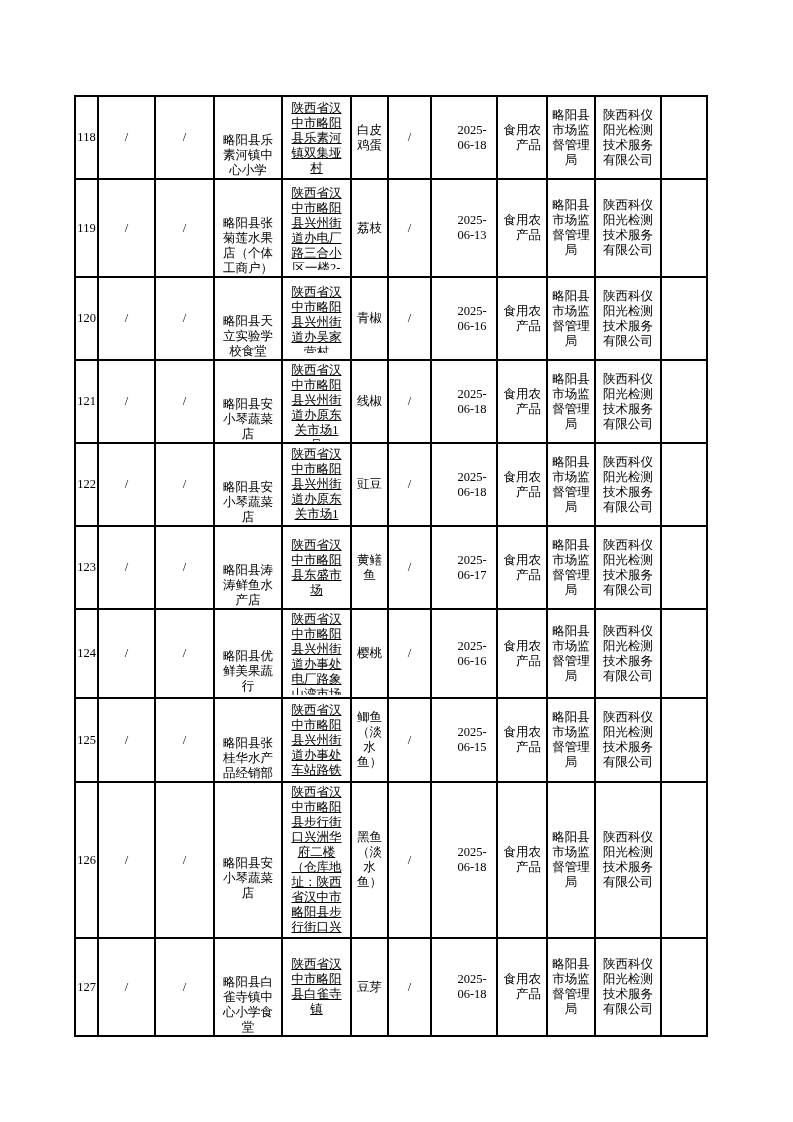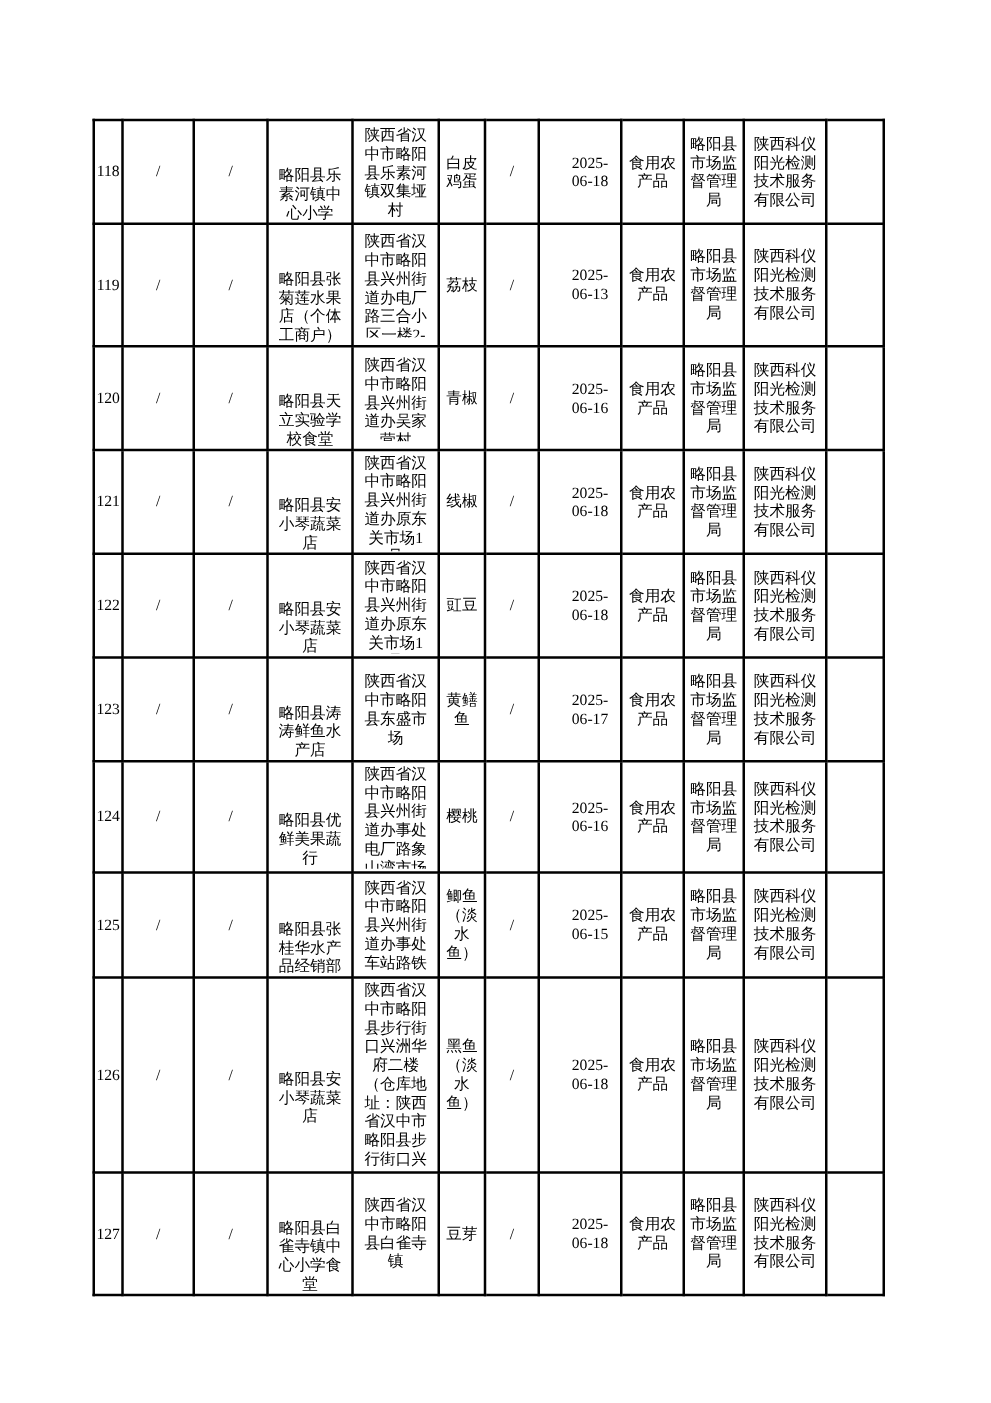--- a/index.html
+++ b/index.html
@@ -19,24 +19,24 @@
     padding:0;overflow:hidden;
   }
   .cellwrap{margin:0 auto;overflow:hidden;}
   
   .w1{width:23px}.w2{width:57px}.w3{width:59px}.w4{width:68px}
   .w5{width:69px}.w6{width:37px}.w7{width:43px}.w8{width:66px}
   .w9{width:50px}.w10{width:48px}.w11{width:66px}.w12{width:46px}
   
   .c-num  .cellwrap{padding:0 1px;}
   .c-name .cellwrap{padding:0 1px;max-width:50px;margin-top:36px;}
-  .c-addr .cellwrap{padding:0 1px;max-width:53px;}
+  .c-addr .cellwrap{padding:0 1px;max-width:53px;text-decoration:underline;}
   .c-prod .cellwrap{padding:0 1px;max-width:27px;}
   .c-date .cellwrap{padding:0 2px;max-width:58px;margin-left:16px;}
-  .c-cat  .cellwrap{padding:0 1px;max-width:38px;}
+  .c-cat  .cellwrap{padding:0 1px;max-width:38px;text-align:right;}
   .c-auth .cellwrap{padding:0 1px;max-width:38px;}
   .c-agency .cellwrap{padding:0 1px;max-width:52px;}
   
   .row-0{height:80px}.row-1{height:90px}.row-2{height:74px}.row-3{height:82px}
   .row-4{height:80px}.row-5{height:70px}.row-6{height:89px}.row-7{height:84px}
   .row-8{height:156px}.row-9{height:71px}
   
   .row-0 .c-addr .cellwrap{max-height:74px}
   .row-1 .c-addr .cellwrap{max-height:84px}
   .row-2 .c-addr .cellwrap{max-height:68px}

